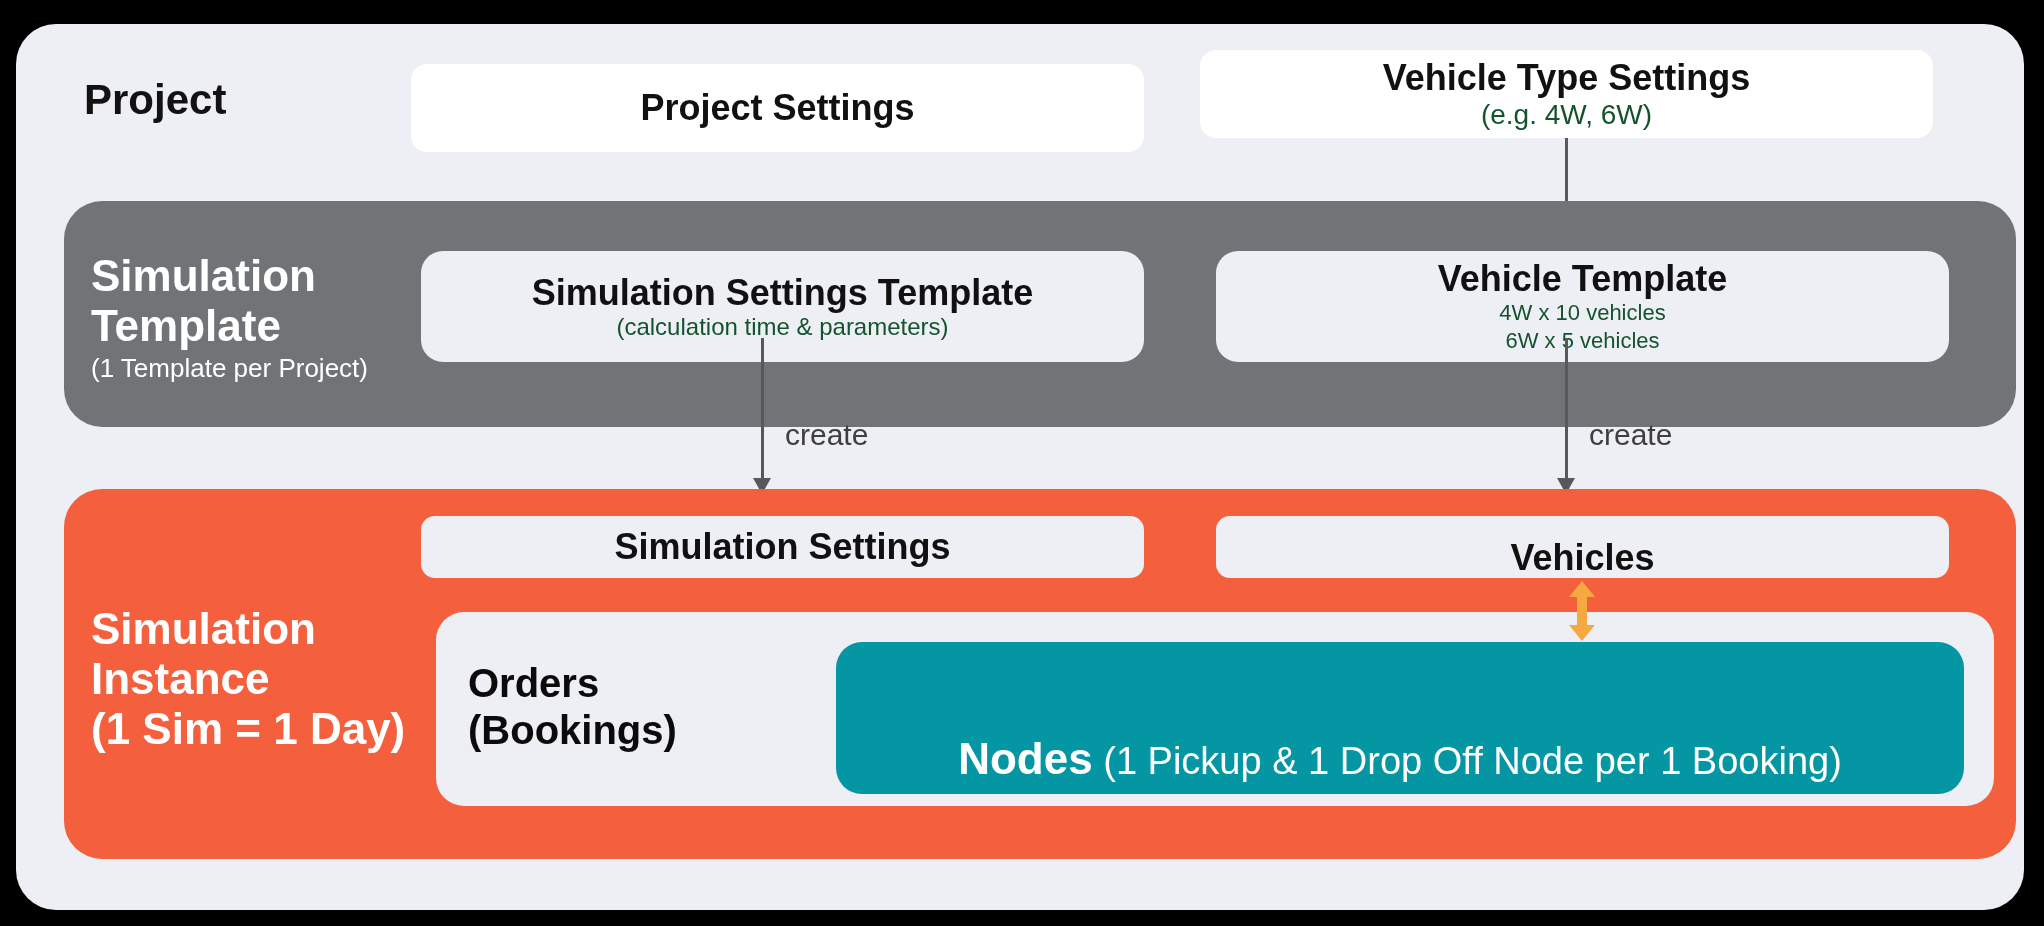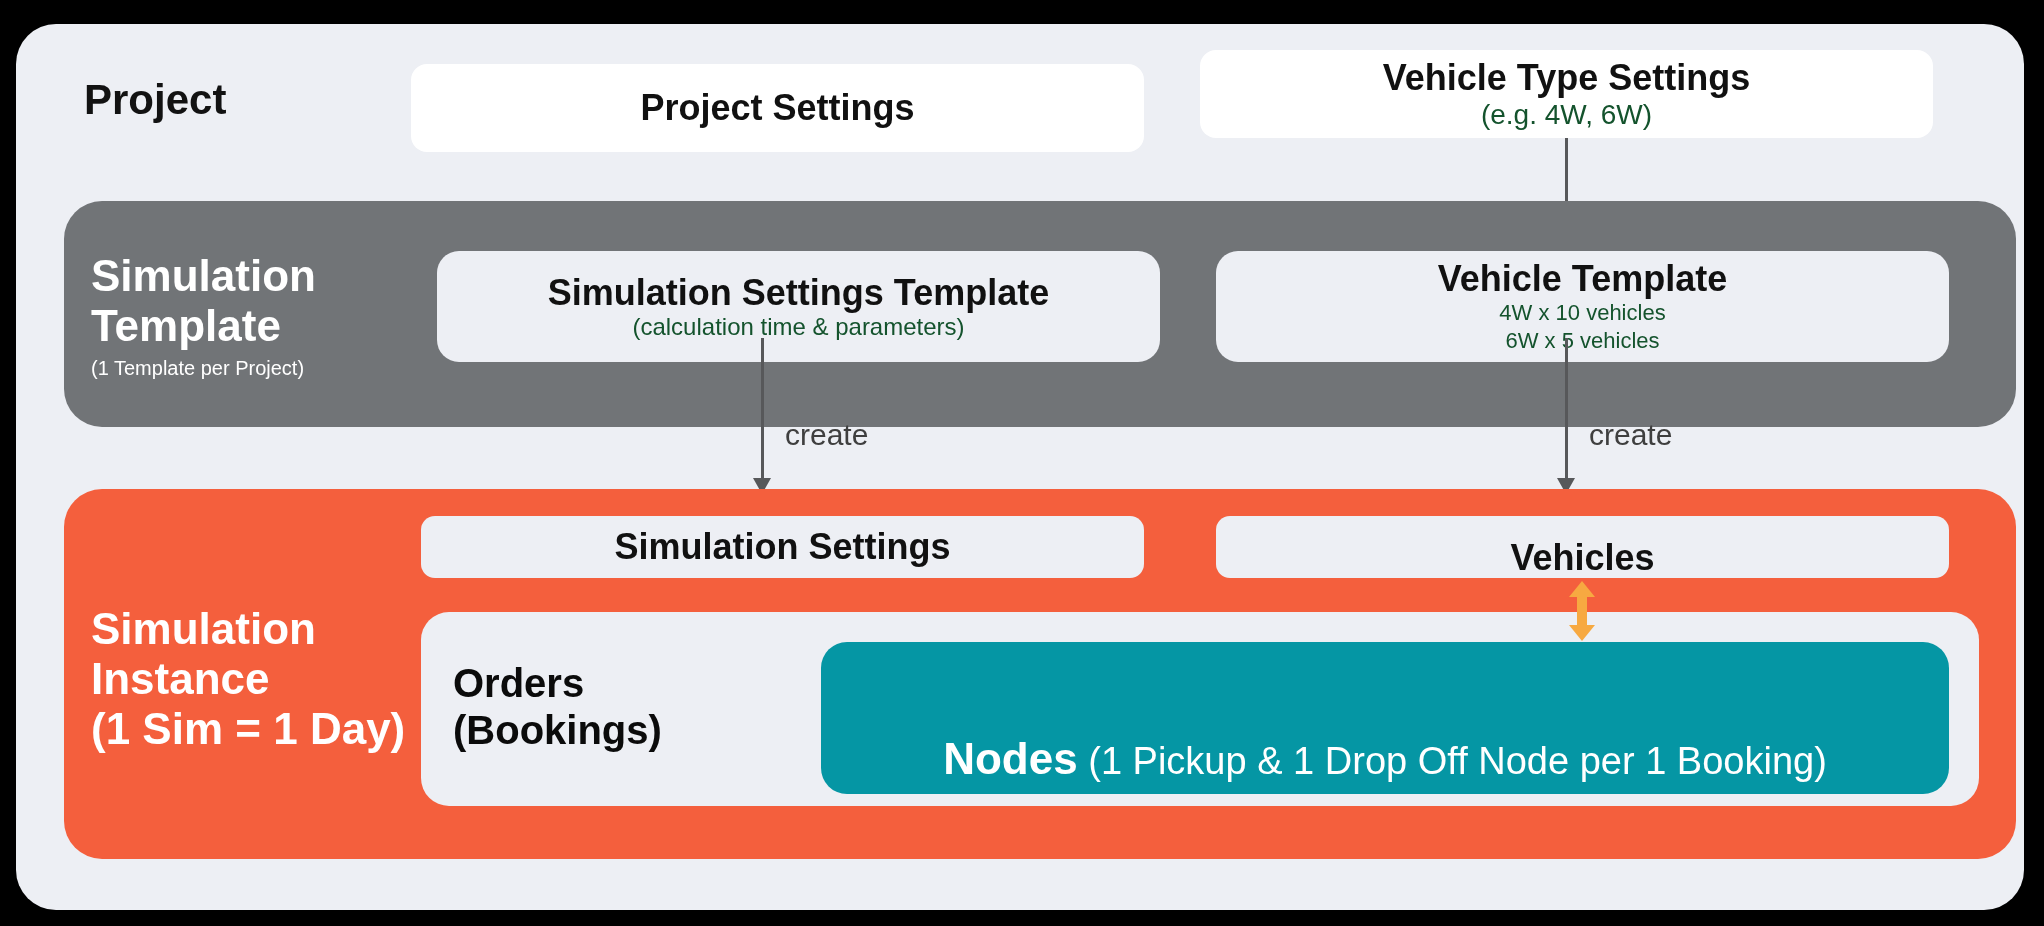--- a/index.html
+++ b/index.html
@@ -18,21 +18,21 @@
 
   .page-title{position:absolute;left:68px;top:52px;font-size:42px;font-weight:700;color:#121212;}
 
   
   .gray-section{position:absolute;left:48px;top:177px;width:1952px;height:226px;
                 background:#717477;border-radius:38px;}
   .orange-section{position:absolute;left:48px;top:465px;width:1952px;height:370px;
                   background:#F45F3D;border-radius:38px;}
   .section-label{position:absolute;left:27px;color:#fff;}
   .section-label .big{font-size:44px;font-weight:700;line-height:50px;}
-  .section-label .small{font-size:20px;font-weight:400;line-height:34px;}
+  .section-label .small{font-size:26px;font-weight:400;line-height:34px;}
 
   
   .inner-box{position:absolute;left:405px;top:588px;width:1558px;height:194px;
              background:#EDEFF4;border-radius:28px;}
   .orders-label{position:absolute;left:32px;top:48px;color:#0b0b0b;
                 font-size:40px;font-weight:700;line-height:47px;}
   .teal-box{position:absolute;left:400px;top:30px;width:1128px;height:152px;
             background:#0596A4;border-radius:26px;color:#fff;}
   .opt-note{position:absolute;left:632px;top:40px;width:480px;
             font-size:23px;line-height:29px;color:#fff;}
@@ -80,21 +80,21 @@
       <div class="head" style="top:72px;"></div>
     </div>
 
     <div class="gray-section">
       <div class="section-label" style="top:50px;">
         <div class="big">Simulation</div>
         <div class="big">Template</div>
         <div class="small">(1 Template per Project)</div>
       </div>
 
-      <div class="light-box" style="left:357px;top:50px;width:723px;height:111px;margin-left:16px;">
+      <div class="light-box" style="left:357px;top:50px;width:723px;height:111px;">
         <div class="box-title">Simulation Settings Template</div>
         <div class="box-sub" style="font-size:24px;">(calculation time &amp; parameters)</div>
       </div>
 
       <div class="light-box" style="left:1152px;top:50px;width:733px;height:111px;">
         <div class="box-title">Vehicle Template</div>
         <div class="box-sub" style="font-size:22px;line-height:28px;">4W x 10 vehicles</div>
         <div class="box-sub" style="font-size:22px;line-height:28px;">6W x 5 vehicles</div>
       </div>
     </div>
@@ -119,21 +119,21 @@
       </div>
 
       <div class="light-box" style="left:357px;top:27px;width:723px;height:62px;border-radius:14px;">
         <div class="box-title">Simulation Settings</div>
       </div>
 
       <div class="light-box" style="left:1152px;top:27px;width:733px;height:62px;border-radius:14px;justify-content:flex-end;">
         <div class="box-title">Vehicles</div>
       </div>
 
-      <div class="inner-box" style="left:357px;top:123px;">
+      <div class="inner-box" style="left:372px;top:123px;">
         <div class="orders-label">
           <div>Orders</div>
           <div>(Bookings)</div>
         </div>
 
         <div class="teal-box">
           <div class="nodes-line">
             <span class="nb">Nodes</span><span> (1 Pickup &amp; 1 Drop Off Node per 1 Booking)</span>
           </div>
         </div>

